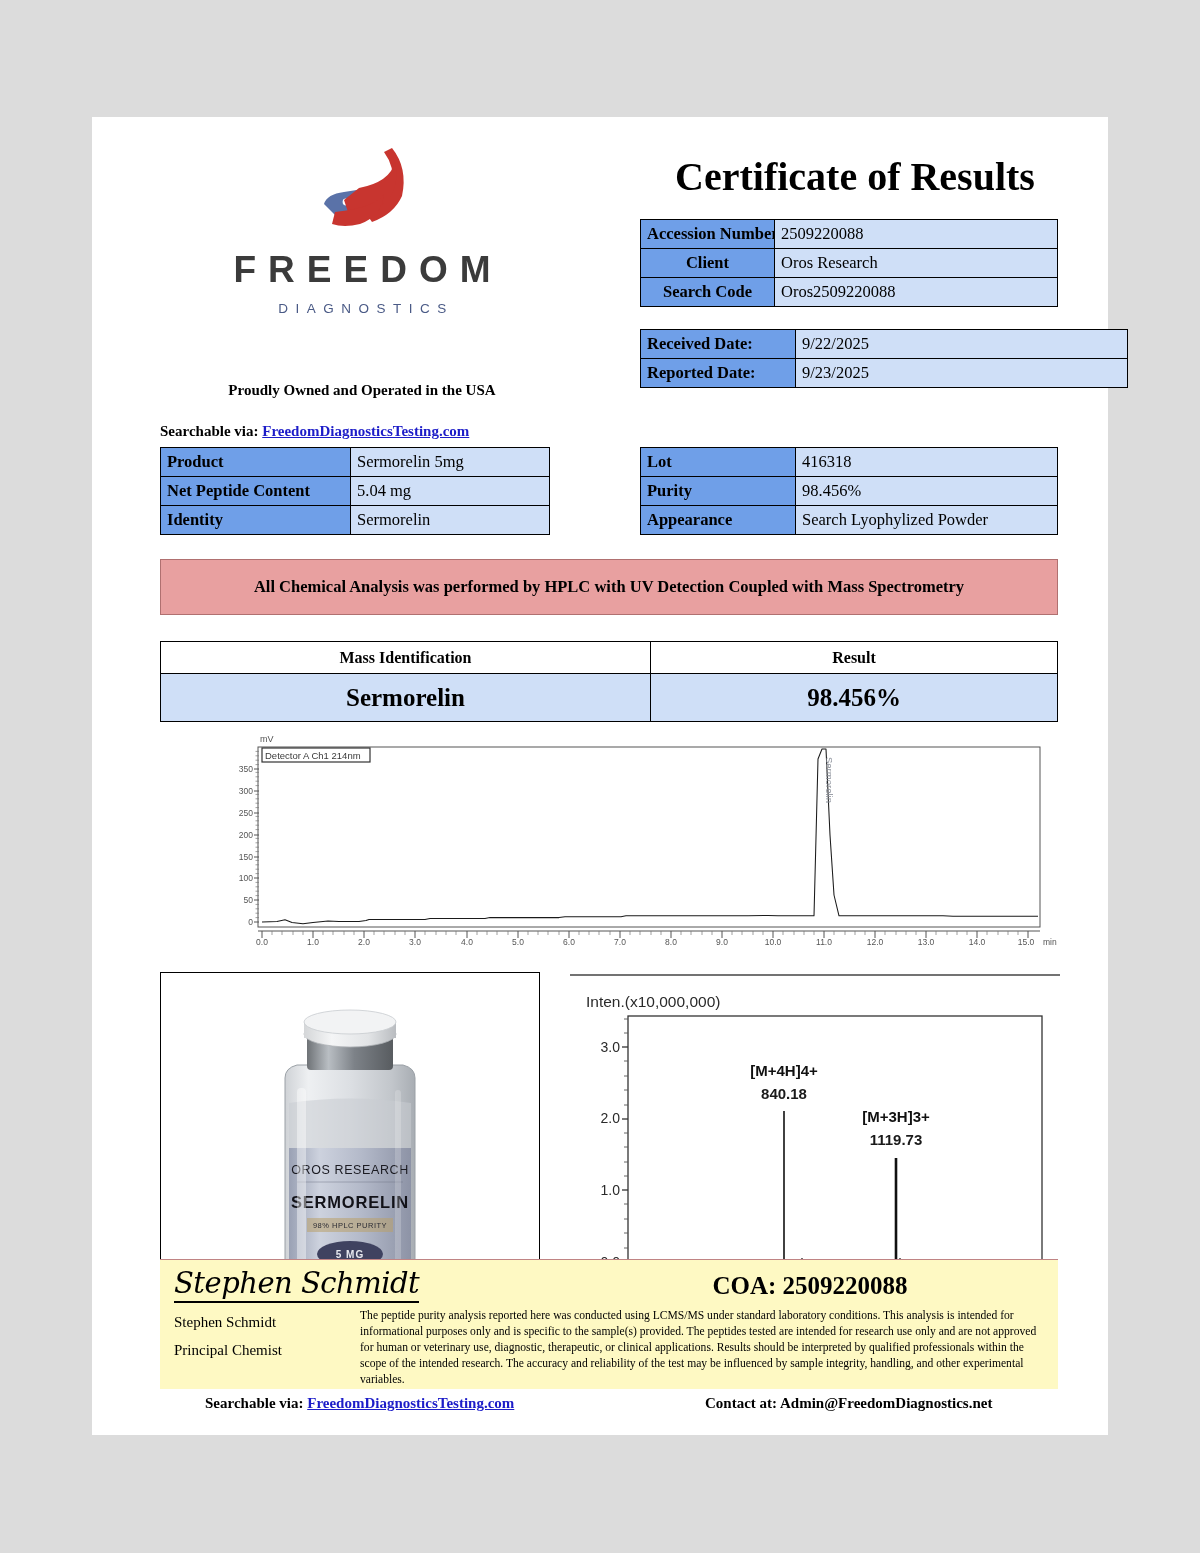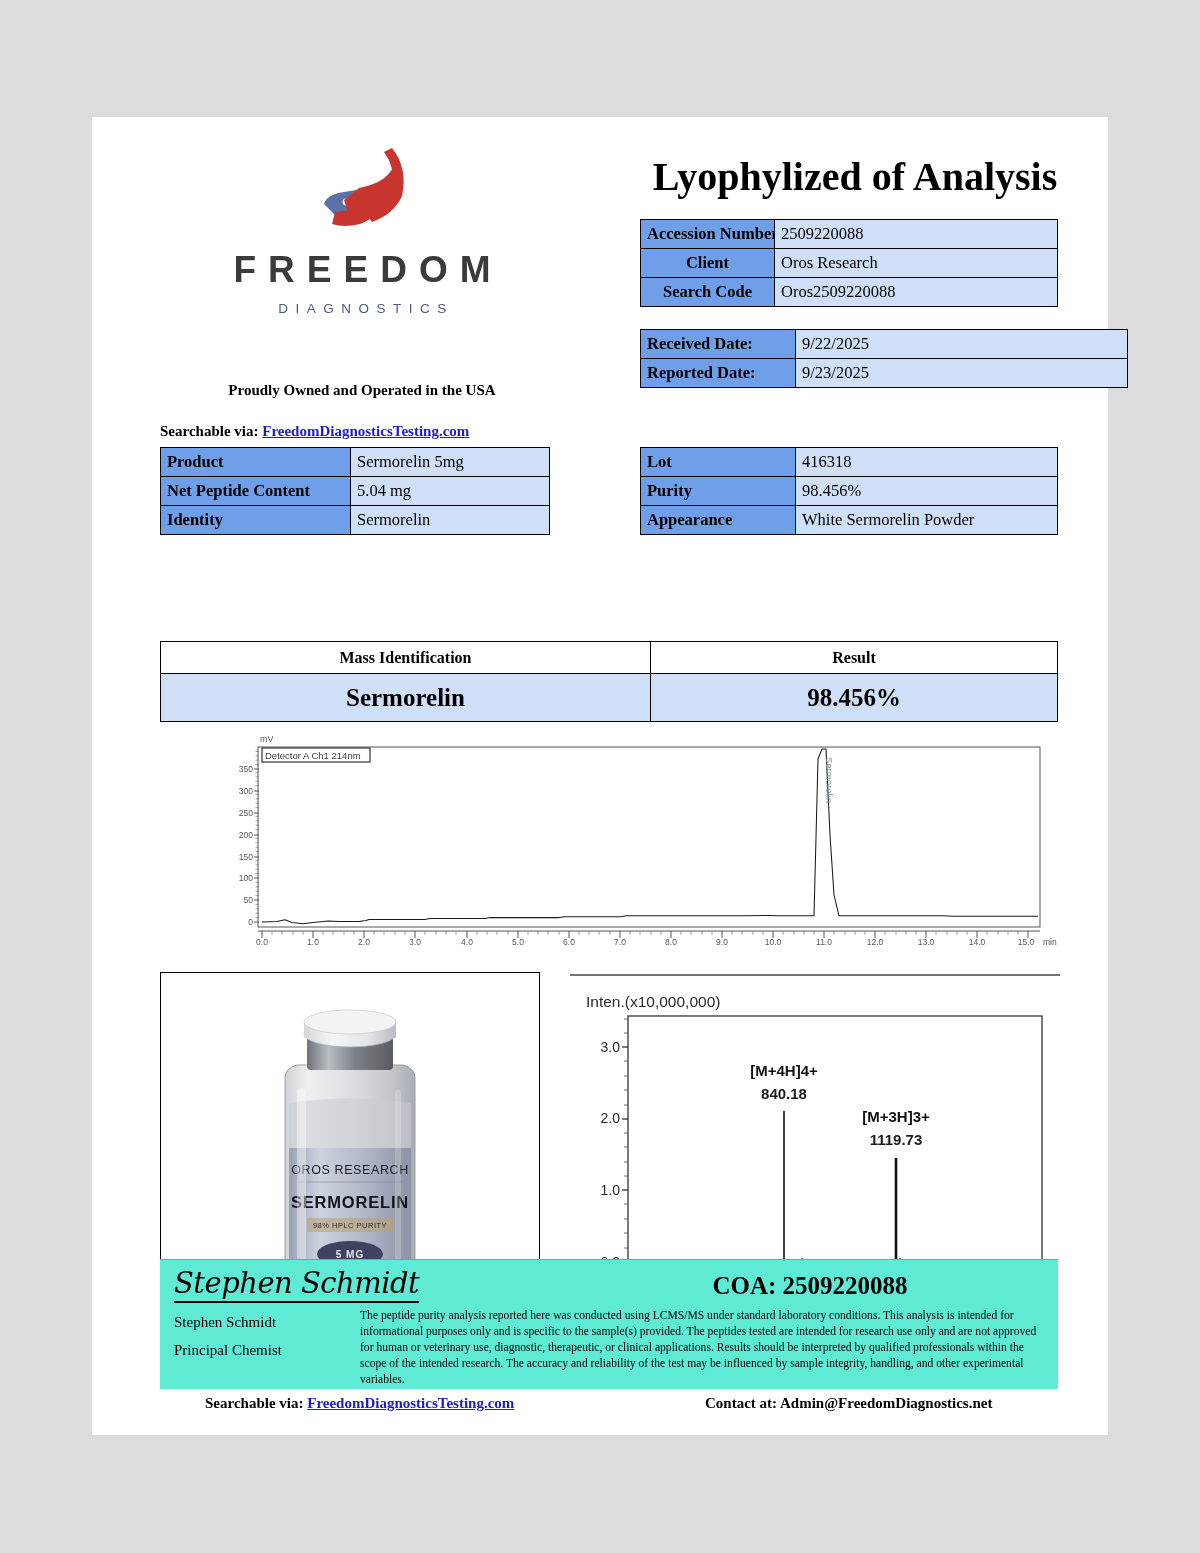--- a/index.html
+++ b/index.html
@@ -109,21 +109,21 @@
   .ms-panel {
     position: absolute; left: 478px; top: 855px;
     width: 490px; height: 372px;
   }
   .ms-panel svg { display: block; }
 
   
   .footer-red {
     position: absolute; left: 68px; top: 1142px;
     width: 898px; height: 130px;
-    background: #5eead4; border-top: 1.4px solid #c08484;
+    background: #fef9c3; border-top: 1.4px solid #c08484;
   }
   .sig-script {
     position: absolute; left: 14px; top: 6px;
     font-family: "DejaVu Serif", serif;
     font-style: italic; font-size: 29px; color: #000;
     border-bottom: 2px solid #000; padding-bottom: 1px;
     letter-spacing: -0.5px;
   }
   .sig-name { position: absolute; left: 14px; top: 54px; font-size: 15px; color: #000; }
   .sig-role { position: absolute; left: 14px; top: 82px; font-size: 15px; color: #000; }
@@ -159,21 +159,21 @@
         <path d="M160 6 Q176 26 170 54 Q162 72 140 80 L133 70 Q156 60 160 42 Q163 25 152 10 Z" fill="#c8352f"></path>
         <path d="M127 46 Q158 40 163 20 Q168 42 156 58 Q142 70 116 70 L112 58 Z" fill="#c8352f"></path>
         <path d="M103 70 Q142 66 152 52 Q150 74 128 82 Q112 86 100 82 Z" fill="#c8352f"></path>
       </svg>
       <div class="logo-word">FREEDOM</div>
       <div class="logo-sub">DIAGNOSTICS</div>
     </div>
 
     <div class="usa-line">Proudly Owned and Operated in the USA</div>
 
-    <div class="coa-title">Lyophylized of Analysis</div>
+    <div class="coa-title">Certificate of Results</div>
 
     <table class="kv tbl-accession">
       <tbody>
           <tr>
         <td class="k">Accession Number</td>
         <td class="v">2509220088</td>
       </tr>
       <tr>
         <td class="k">Client</td>
         <td class="v">Oros Research</td>
@@ -226,25 +226,26 @@
         <tr>
       <td class="k">Lot</td>
       <td class="v">416318</td>
     </tr>
     <tr>
       <td class="k">Purity</td>
       <td class="v">98.456%</td>
     </tr>
     <tr>
       <td class="k">Appearance</td>
-      <td class="v">White Sermorelin Powder</td>
+      <td class="v">Search Lyophylized Powder</td>
     </tr>
   </tbody>
     </table>
 
+  <div class="banner">All Chemical Analysis was performed by HPLC with UV Detection Coupled with Mass Spectrometry</div>
 
   <table class="tbl-mass">
     <colgroup>
         <col class="c1">
         <col>
       </colgroup>
     <tbody>
         <tr>
       <td class="head">Mass Identification</td>
       <td class="head">Result</td>

